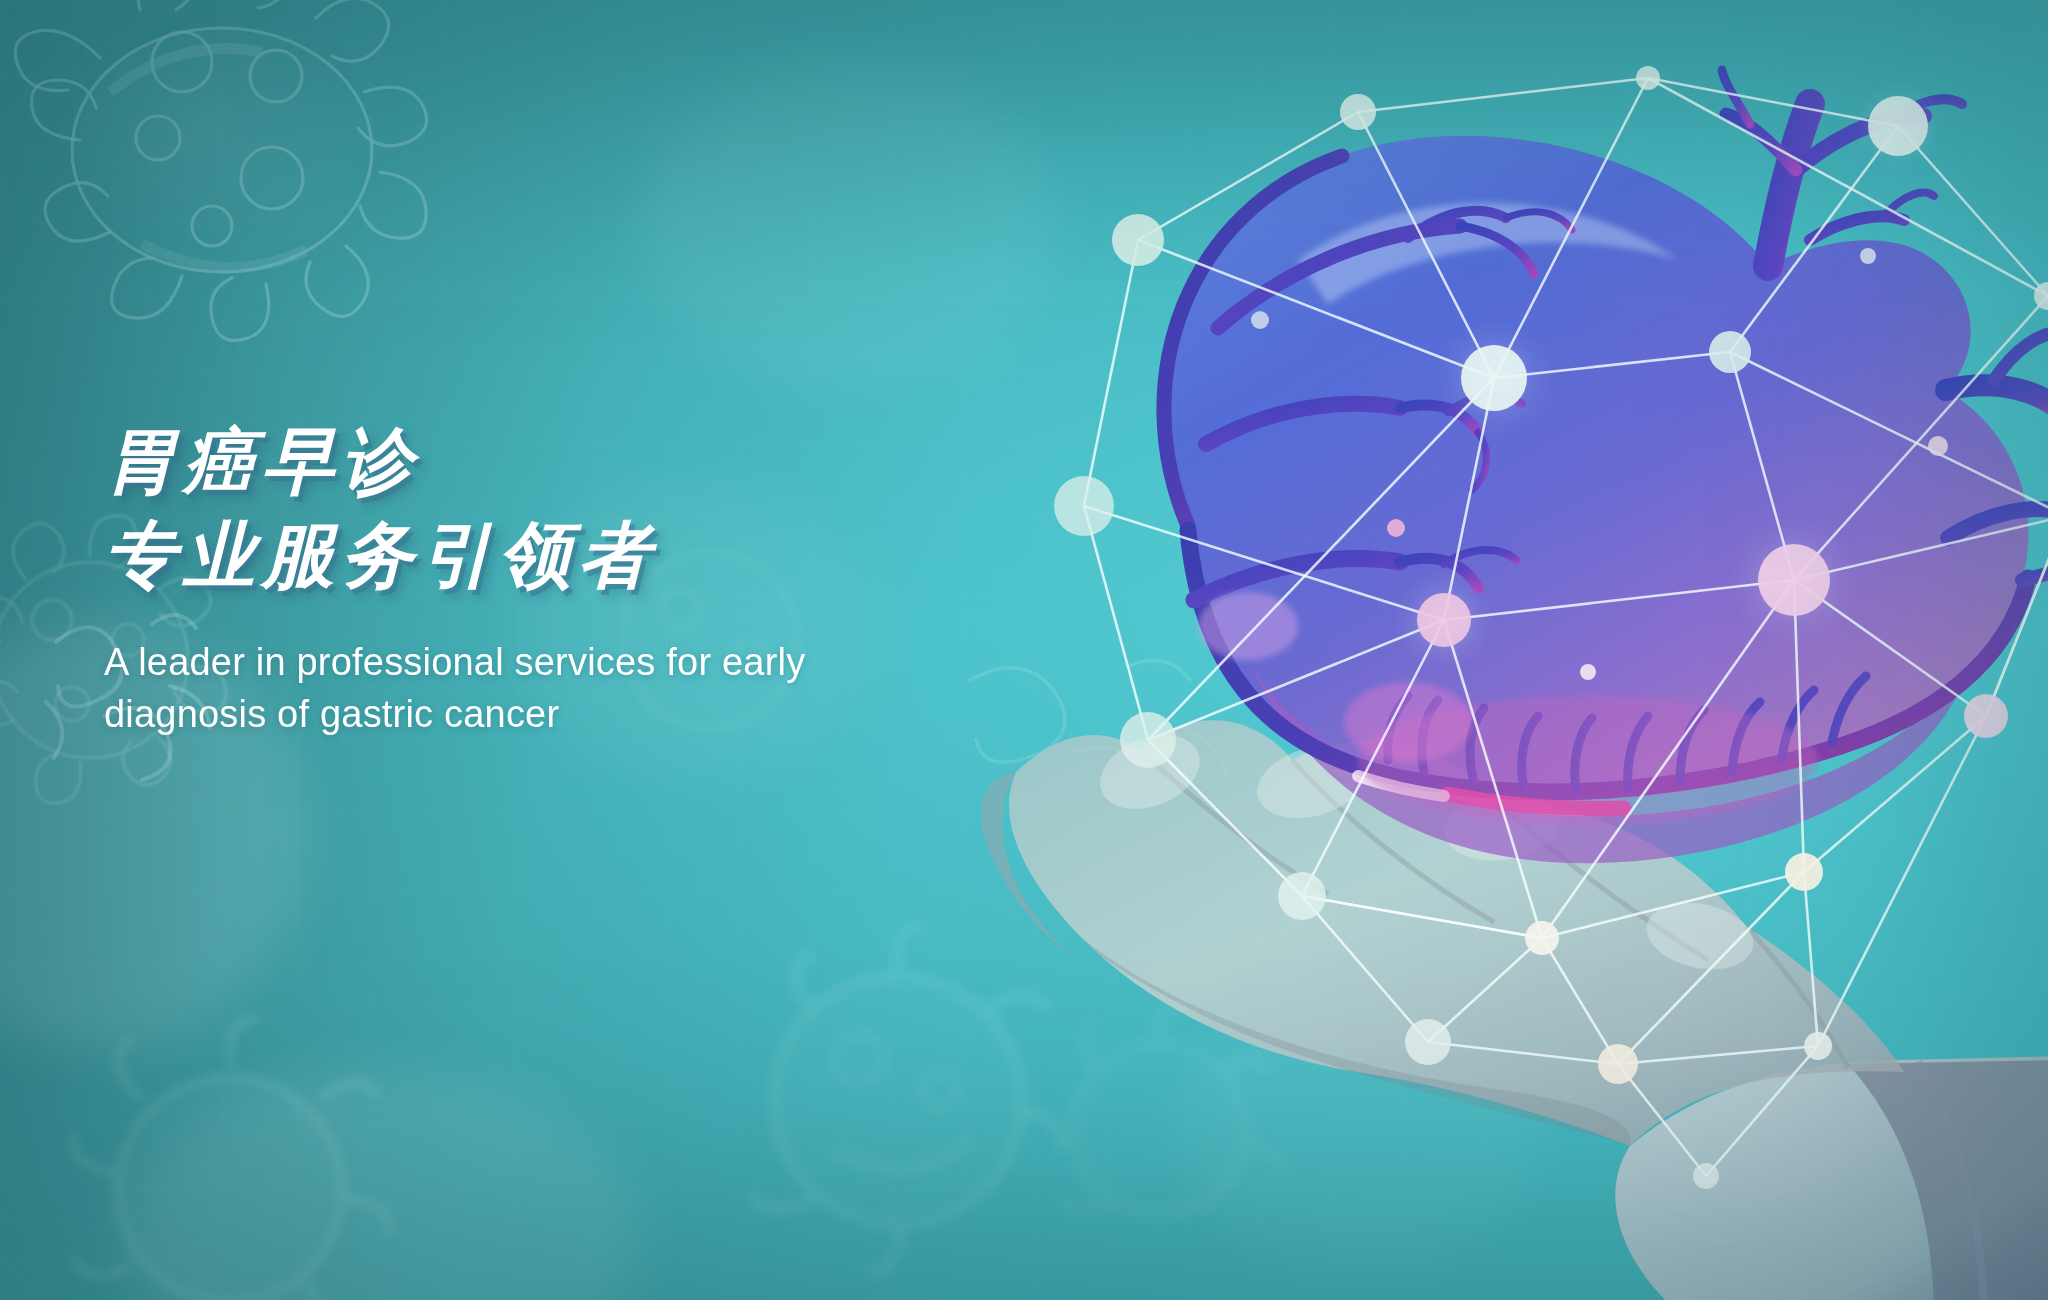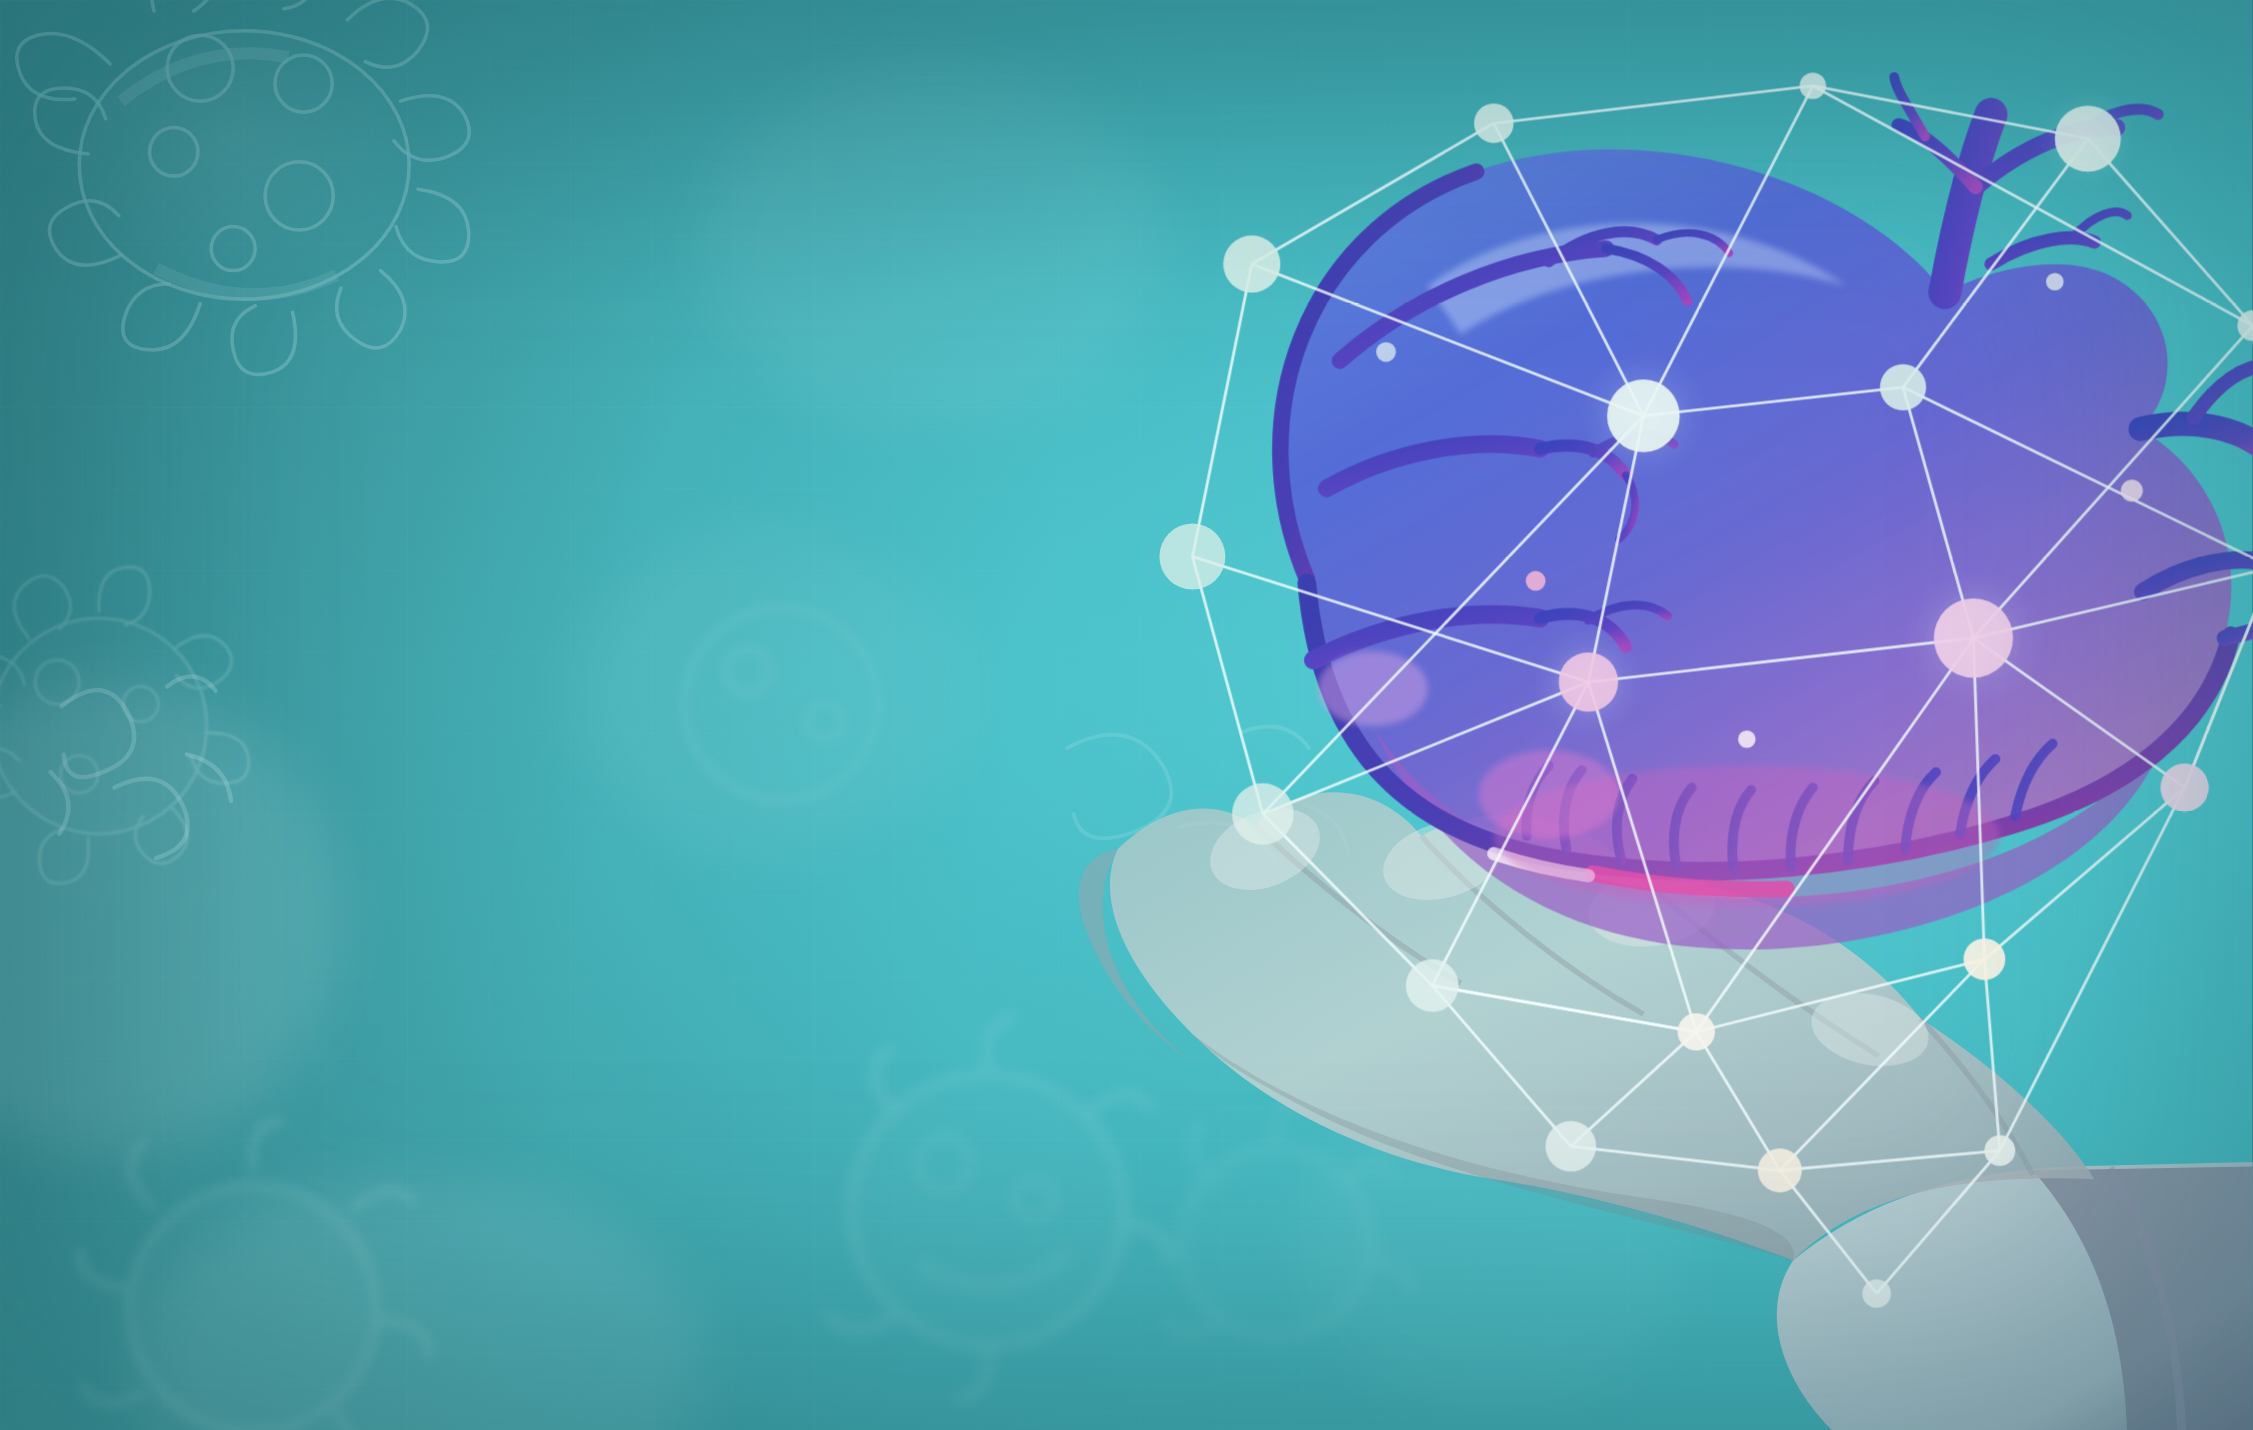--- a/index.html
+++ b/index.html
@@ -490,14 +490,24 @@
           <circle cx="1050" cy="386" r="10" fill="#f9e3f0" opacity=".85"></circle>
           <circle cx="372" cy="260" r="9" fill="#eaf7f3" opacity=".70"></circle>
           <circle cx="980" cy="196" r="8" fill="#f3faf7" opacity=".75"></circle>
         </g>
       </g>
     </svg>
   </div>
 
   <div class="bg-vignette"></div>
 
+  <div class="copy">
+    <h1 class="headline">
+      <span class="ln ln1">胃癌早诊</span>
+      <span class="ln ln2">专业服务引领者</span>
+    </h1>
+    <p class="sub">
+      <span class="ln">A leader in professional services for early</span>
+      <span class="ln">diagnosis of gastric cancer</span>
+    </p>
+  </div>
 
 </div>
 
 </body></html>

